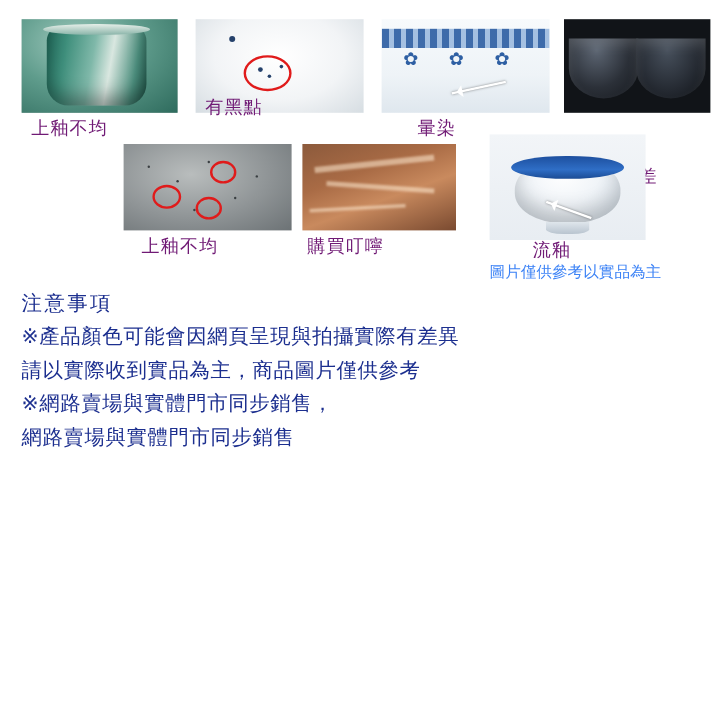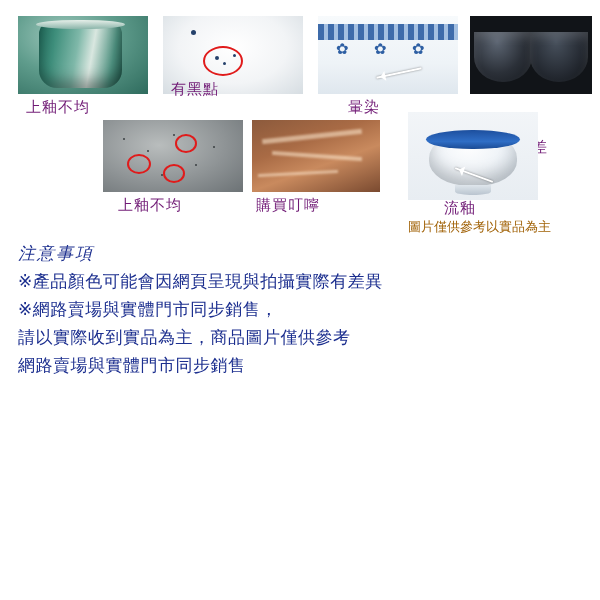--- a/index.html
+++ b/index.html
@@ -60,21 +60,21 @@
     position: absolute;
     font-size: 15px;
     font-weight: normal;
     color: #701a75;
     letter-spacing: 1px;
     white-space: nowrap;
   }
   .note-small {
     position: absolute;
     font-size: 13px;
-    color: #a16207;
+    color: #3b82f6;
     white-space: nowrap;
   }
 
   
   .p-glaze {
     background:
       radial-gradient(ellipse at 35% 25%, #9fc9bd 0%, #5f9c8c 45%, #2e6b5d 100%);
   }
   .p-glaze .cupbody {
     position: absolute;
@@ -228,21 +228,20 @@
   
   .notice {
     margin: 18px 0 0 10px;
     color: #1c2f8f;
     font-size: 17px;
     line-height: 28px;
     letter-spacing: 0.5px;
   }
   .notice .n-title {
     letter-spacing: 2px;
-    font-style: italic;
   }
   .notice div {
     white-space: nowrap;
   }
 </style>
 </head>
 <body>
 
 <div class="page">
 
@@ -308,18 +307,18 @@
       <div class="arrow" style="left:46px; top:62px;"></div>
     </div>
     <div class="caption" style="left:436px; top:183px;">流釉</div>
 
     <div class="note-small" style="left:400px; top:202px;">圖片僅供參考以實品為主</div>
   </div>
 
   <div class="notice">
     <div class="n-title">注意事項</div>
     <div>※產品顏色可能會因網頁呈現與拍攝實際有差異</div>
+    <div>請以實際收到實品為主，商品圖片僅供參考</div>
     <div>※網路賣場與實體門市同步銷售，</div>
-    <div>請以實際收到實品為主，商品圖片僅供參考</div>
     <div>網路賣場與實體門市同步銷售</div>
   </div>
 
 </div>
 
 </body></html>

